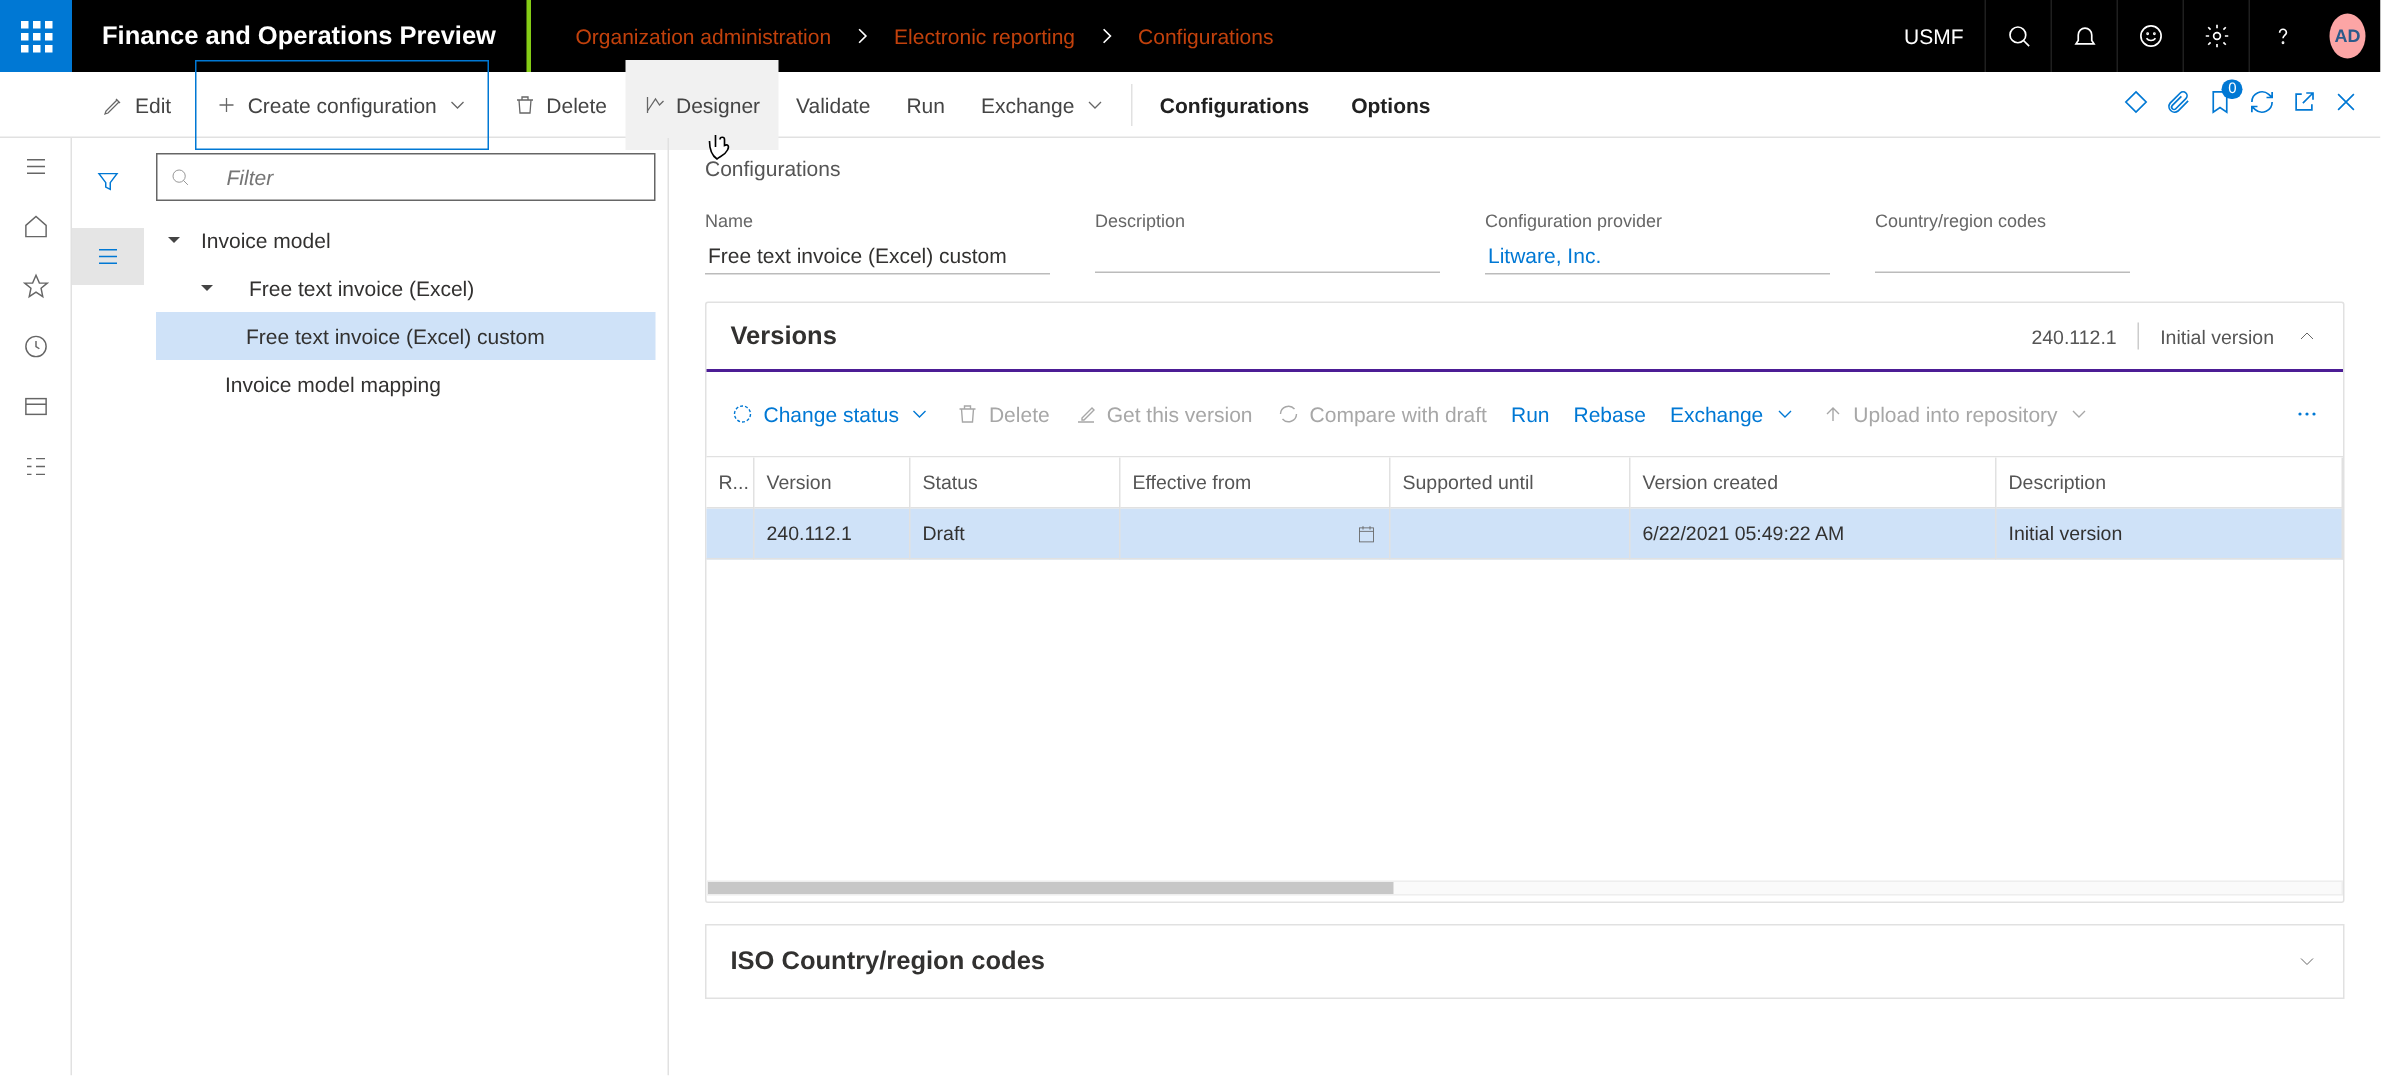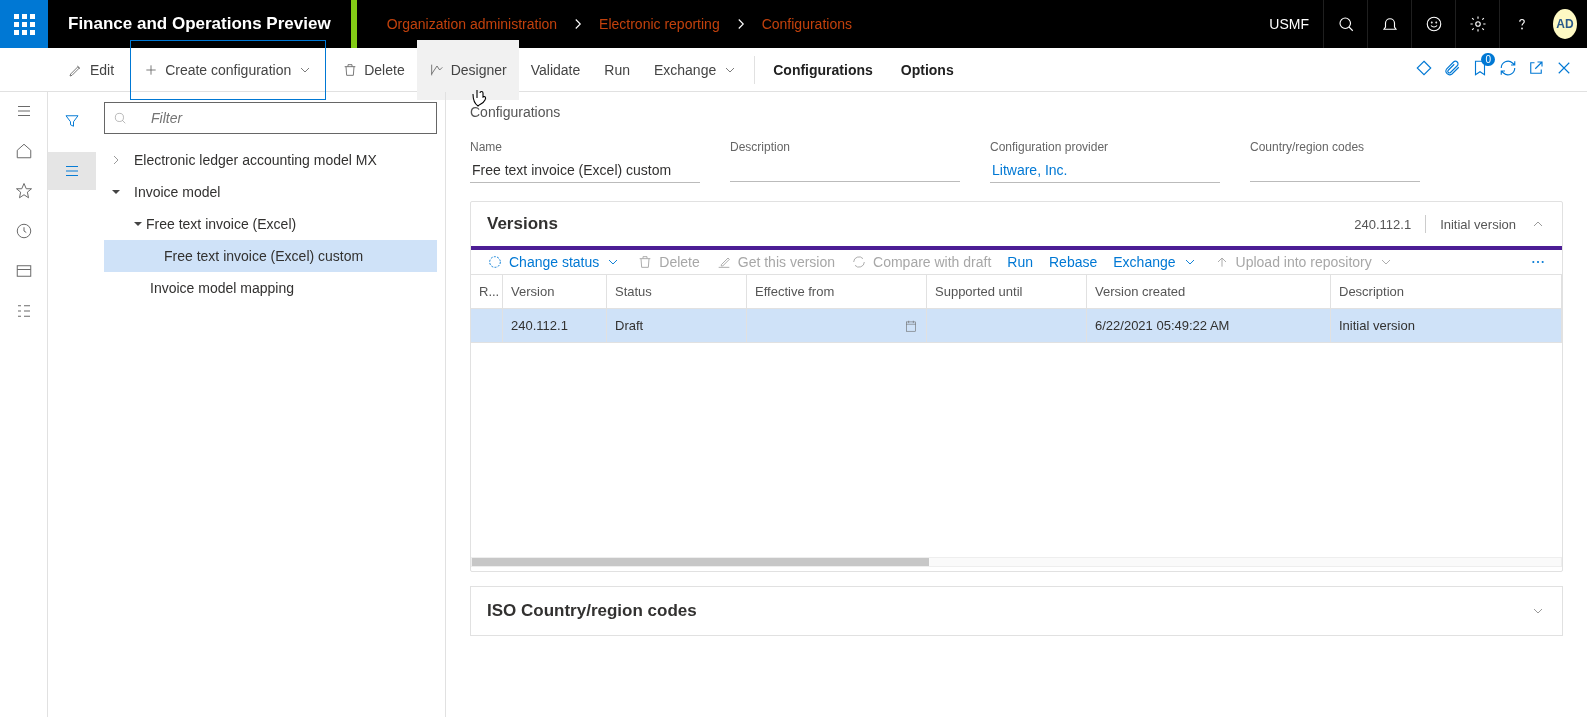--- a/index.html
+++ b/index.html
@@ -1,27 +1,27 @@
 <!DOCTYPE html>
 <html><head>
 <meta charset="utf-8">
 <style>
 * { box-sizing: border-box; margin: 0; padding: 0; }
 body { font-family: "Segoe UI", Arial, sans-serif; font-size: 14px; color: #323130; background: #fff; overflow: hidden; }
 .topbar { display: flex; align-items: center; height: 48px; background: #000; color: #fff; }
 .waffle { width: 48px; height: 48px; background: #0078d4; display:flex; align-items:center; justify-content:center; }
 .waffle-grid { display:grid; grid-template-columns: repeat(3,5px); grid-template-rows: repeat(3,5px); gap:3px;}
 .waffle-grid span{width:5px;height:5px;background:#fff;}
-.app-title { font-size: 17px; font-weight:600; padding:0 20px; height:48px; display:flex; align-items:center; border-right:6px solid #84cc16;}
+.app-title { font-size: 17px; font-weight:600; padding:0 20px; height:48px; display:flex; align-items:center; border-right:3px solid #84cc16;}
 .breadcrumb { display:flex; align-items:center; gap:12px; padding-left:30px; font-size:14px; color:#c2410c;}
 .breadcrumb .sep{color:#888;}
 .topbar-right{margin-left:auto;display:flex;align-items:center;height:48px;}
 .topbar-right .entity{padding:0 14px;font-size:14px;}
 .topbar-right .ticon{width:44px;height:48px;display:flex;align-items:center;justify-content:center;border-left:1px solid rgba(255,255,255,0.12);}
-.avatar{width:30px;height:30px;border-radius:50%;background:#fef9c3;color:#2b5a8a;display:flex;align-items:center;justify-content:center;font-size:12px;font-weight:600;margin:0 10px;}
+.avatar{width:30px;height:30px;border-radius:50%;background:#fca5a5;color:#2b5a8a;display:flex;align-items:center;justify-content:center;font-size:12px;font-weight:600;margin:0 10px;}
 .svgicon{width:18px;height:18px;stroke:#fff;fill:none;stroke-width:1.5;}
 .actionbar{height:44px;border-bottom:1px solid #e1e1e1;display:flex;align-items:center;padding-left:56px;}
 .actionbar .btn{display:flex;align-items:center;gap:6px;height:60px;padding:0 12px;color:#444;cursor:pointer;}
 .actionbar .btn .ic{width:16px;height:16px;stroke:#666;fill:none;stroke-width:1.3;}
 .btn-primary{border:1px solid #0078d4;color:#0078d4;height:36px;padding:0 10px;margin:0 4px;}
 .btn-primary .ic{stroke:#0078d4;}
 .btn-hover{background:#f1f1f1;color:#0078d4;}
 .btn-hover .ic{stroke:#0078d4;}
 .vdiv{width:1px;height:28px;background:#e1e1e1;margin:0 4px;}
 .actionbar .link{font-weight:600;color:#212121;padding:0 14px;}
@@ -49,21 +49,21 @@
 .fields{display:flex;gap:30px;margin-bottom:18px;}
 .field{display:flex;flex-direction:column;}
 .field label{font-size:12px;color:#666;margin-bottom:4px;margin-top:12px;}
 .field .val{border-bottom:1px solid #bbb;padding:4px 2px;font-size:14px;width:230px;min-height:24px;}
 .field .val.link{color:#0078d4;border-bottom:1px solid #bbb;}
 .panel{border:1px solid #e1e1e1;border-radius:2px;padding:0;}
 .panel-head{display:flex;align-items:center;padding:12px 16px;}
 .panel-head h3{font-size:17px;font-weight:600;}
 .panel-head .meta{margin-left:auto;display:flex;align-items:center;gap:14px;color:#555;font-size:13px;}
 .panel-head .meta .sep2{width:1px;height:18px;background:#ccc;}
-.grid-toolbar{display:flex;align-items:center;gap:16px;padding:4px 16px;border-top:4px solid #4c1d95;}
+.grid-toolbar{display:flex;align-items:center;gap:16px;padding:20px 16px;border-top:2px solid #4c1d95;}
 .grid-toolbar .gbtn{display:flex;align-items:center;gap:6px;font-size:14px;}
 .grid-toolbar .gbtn .gic{width:16px;height:16px;fill:none;stroke-width:1.4;}
 .gact{color:#0078d4;} .gact .gic{stroke:#0078d4;}
 .gdis{color:#a7a7a7;} .gdis .gic{stroke:#a7a7a7;}
 .grid{border-top:1px solid #e1e1e1;}
 .grid-row{display:flex;height:34px;align-items:stretch;}
 .grid-row.header{background:#fff;font-weight:400;color:#555;}
 .grid-row.datarow{background:#cfe2f8;}
 .cell{border-right:1px solid #e1e1e1;border-bottom:1px solid #e1e1e1;padding:6px 8px;display:flex;align-items:center;font-size:13px;}
 .c-r{width:32px;} .c-ver{width:104px;} .c-st{width:140px;} .c-ef{width:180px;justify-content:space-between;} .c-su{width:160px;} .c-vc{width:244px;} .c-de{flex:1;}
@@ -261,36 +261,30 @@
   <div class="treepanel">
     <div class="filter-box">
       <svg class="ri" style="width:14px;height:14px;stroke:#888;fill:none;" viewBox="0 0 24 24">
           <circle cx="11" cy="11" r="7"></circle>
           <path d="M21 21l-5-5"></path>
         </svg>
       <input type="text" placeholder="Filter" style="">
     </div>
     <div class="tree">
       <div class="tree-node tree-l0">
-        <svg class="tw" viewBox="0 0 24 24">
-            <path d="M9 6l6 6-6 6"></path>
-          </svg>
-        <span style="margin-left:10px;">Electronic ledger accounting model MX</span>
-      </div>
-      <div class="tree-node tree-l0">
         <svg class="tw" viewBox="0 0 24 24" style="fill:#444;stroke:none;">
             <path d="M6 9l6 6 6-6z"></path>
           </svg>
         <span style="margin-left:10px;">Invoice model</span>
       </div>
       <div class="tree-node tree-l1">
         <svg class="tw" viewBox="0 0 24 24" style="fill:#444;stroke:none;">
             <path d="M6 9l6 6 6-6z"></path>
           </svg>
-        <span style="margin-left:0;">Free text invoice (Excel)</span>
+        <span style="margin-left:20px;">Free text invoice (Excel)</span>
       </div>
       <div class="tree-node tree-l3 selected">
         <span>Free text invoice (Excel) custom</span>
       </div>
       <div class="tree-node tree-l2">
         <span>Invoice model mapping</span>
       </div>
     </div>
   </div>
 

